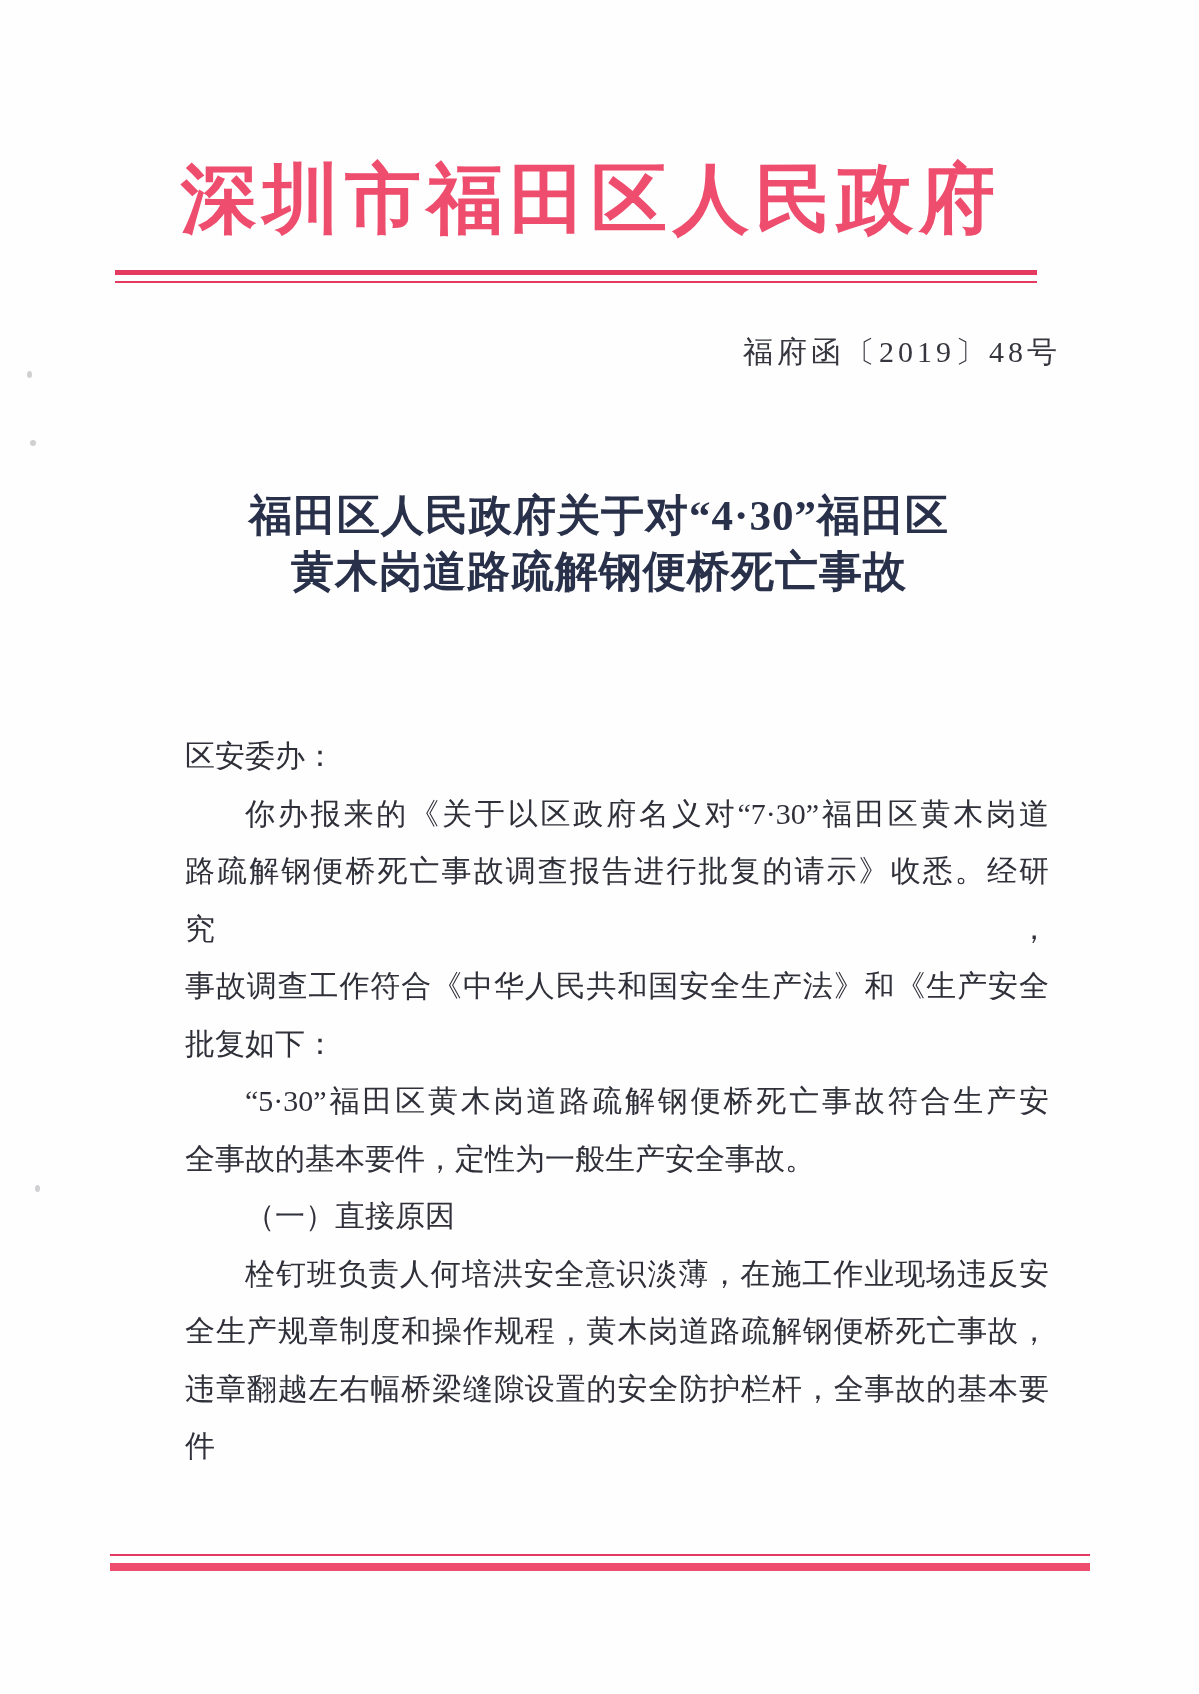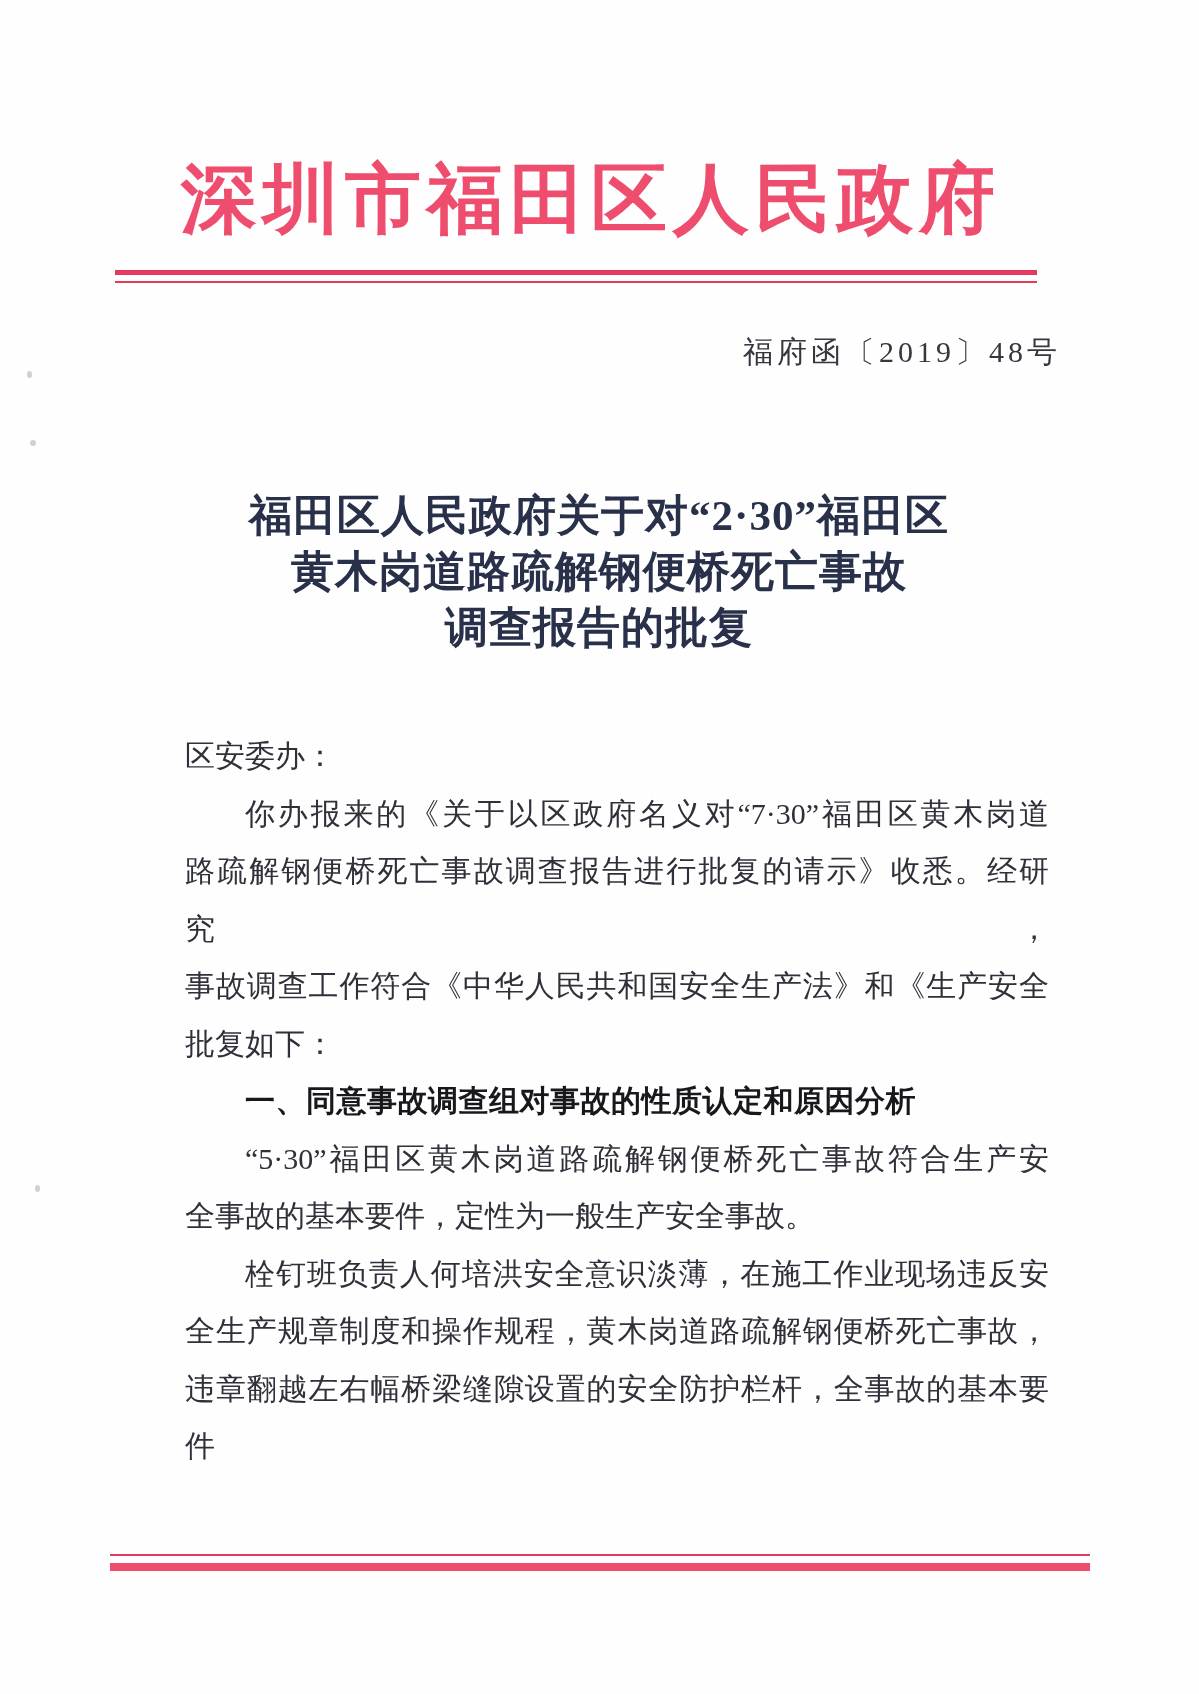--- a/index.html
+++ b/index.html
@@ -86,34 +86,33 @@
 
   <div class="header-rule">
     <div class="thick"></div>
     <div class="gap"></div>
     <div class="thin"></div>
   </div>
 
   <div class="doc-number">福府函〔2019〕48号</div>
 
   <div class="doc-title">
-    <div>福田区人民政府关于对“2·30”福田区</div>
+    <div>福田区人民政府关于对“4·30”福田区</div>
     <div>黄木岗道路疏解钢便桥死亡事故</div>
-    <div>调查报告的批复</div>
   </div>
 
   <div class="body-text">
     <div class="bline">区安委办：</div>
     <div class="bline jfull ind">你办报来的《关于以区政府名义对“7·30”福田区黄木岗道</div>
     <div class="bline jfull">路疏解钢便桥死亡事故调查报告进行批复的请示》收悉。经研究，</div>
     <div class="bline jfull">事故调查工作符合《中华人民共和国安全生产法》和《生产安全</div>
     <div class="bline">批复如下：</div>
-    <div class="bline ind bhead">一、同意事故调查组对事故的性质认定和原因分析</div>
     <div class="bline jfull ind">“5·30”福田区黄木岗道路疏解钢便桥死亡事故符合生产安</div>
     <div class="bline">全事故的基本要件，定性为一般生产安全事故。</div>
+    <div class="bline ind">（一）直接原因</div>
     <div class="bline jfull ind">栓钉班负责人何培洪安全意识淡薄，在施工作业现场违反安</div>
     <div class="bline jfull">全生产规章制度和操作规程，黄木岗道路疏解钢便桥死亡事故，</div>
     <div class="bline jfull">违章翻越左右幅桥梁缝隙设置的安全防护栏杆，全事故的基本要件</div>
   </div>
 
   <div class="footer-rule">
     <div class="thin"></div>
     <div class="gap"></div>
     <div class="thick"></div>
   </div>

